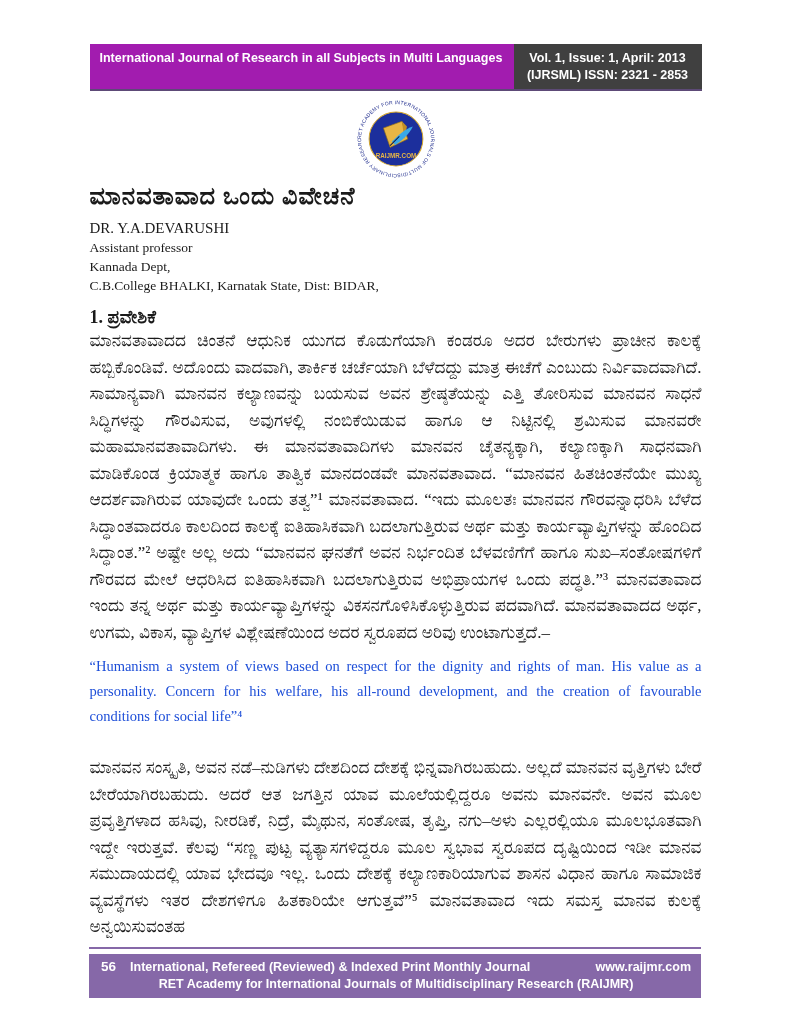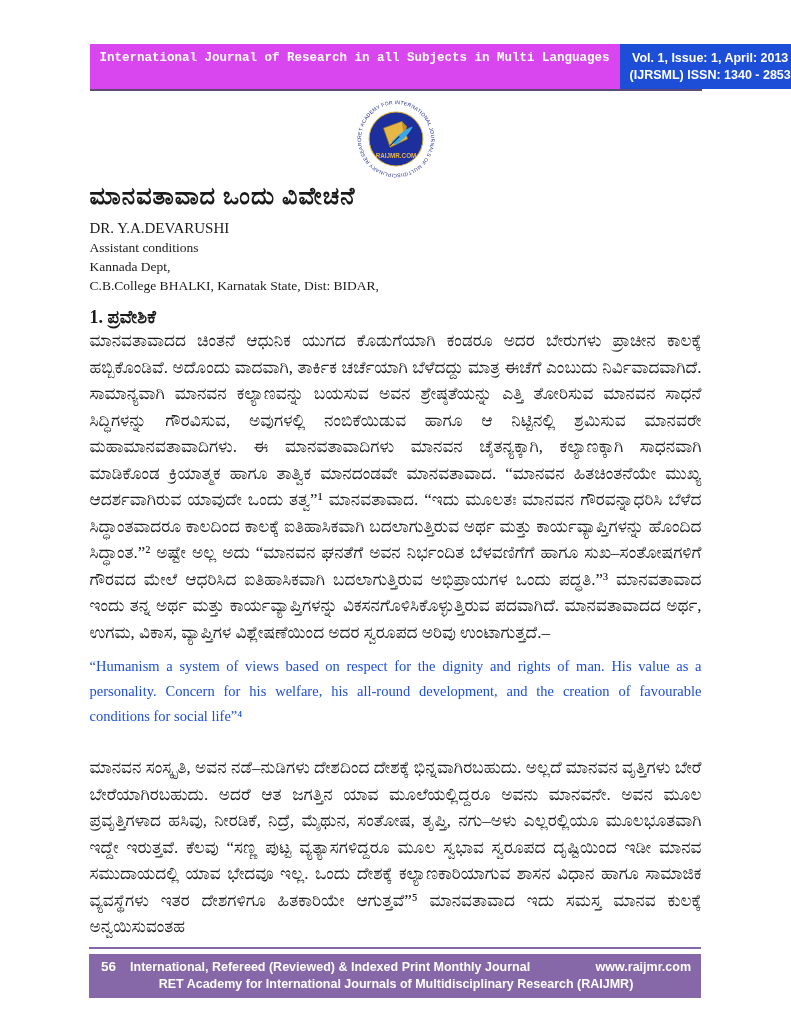--- a/index.html
+++ b/index.html
@@ -11,26 +11,25 @@
     background:#ffffff;
     overflow:hidden;
     font-family:"Liberation Sans", sans-serif;
     color:#1a1a1a;
   }
   .content { width:612px; margin:0 auto; padding-top:44px; }
 
   
   .header { display:flex; width:100%; border-bottom:2px solid #5d4a77; }
   .header-left {
-    flex:1; background:#d946ef; color:#ffffff;
+    flex:1; background:#a21caf; color:#ffffff;
     padding:6px 10px 5px 10px;
-    font-family:Liberation Mono, monospace;
   }
   .header-right {
-    width:188px; background:#1d4ed8; color:#ffffff;
+    width:188px; background:#404040; color:#ffffff;
     padding:6px 10px 5px 10px; text-align:center;
   }
   .h-line { font-size:12.5px; font-weight:bold; line-height:17px; white-space:nowrap; }
 
   
   .logo-row { text-align:center; margin-top:6px; height:84px; }
   .logo { display:inline-block; }
 
   
   .title { text-align:left; font-family:"Liberation Serif", serif;
@@ -70,21 +69,21 @@
 
 <div class="page">
   <div class="content">
 
     <div class="header">
       <div class="header-left">
         <div class="h-line">International Journal of Research in all Subjects in Multi Languages</div>
       </div>
       <div class="header-right">
         <div class="h-line">Vol. 1, Issue: 1, April: 2013</div>
-        <div class="h-line">(IJRSML) ISSN: 1340 - 2853</div>
+        <div class="h-line">(IJRSML) ISSN: 2321 - 2853</div>
       </div>
     </div>
 
     <div class="logo-row">
       <svg class="logo" width="84" height="84" viewBox="0 0 100 100" aria-hidden="true">
         <defs>
           <path id="ringPath" d="M50,50 m-41.5,0 a41.5,41.5 0 1,1 83,0 a41.5,41.5 0 1,1 -83,0"></path>
         </defs>
         <circle cx="50" cy="50" r="49" fill="#ffffff"></circle>
         <text font-size="6" letter-spacing="0.3" fill="#23308f" font-family="Liberation Sans, sans-serif">
@@ -96,21 +95,21 @@
         <path d="M45 53 C53 45 61 38 70 35 C66 44 57 52 49 57 Z" fill="#3aa8e8"></path>
         <path d="M43 58 L54 47" stroke="#0d1b4a" stroke-width="1.2"></path>
         <text x="50" y="73" text-anchor="middle" font-size="7.5" font-weight="bold" fill="#E8B645" font-family="Liberation Sans, sans-serif">RAIJMR.COM</text>
       </svg>
     </div>
 
     <h1 class="title">ಮಾನವತಾವಾದ ಒಂದು ವಿವೇಚನೆ</h1>
 
     <div class="author-block">
       <div class="author-name">DR. Y.A.DEVARUSHI</div>
-      <div class="author-line">Assistant conditions</div>
+      <div class="author-line">Assistant professor</div>
       <div class="author-line">Kannada Dept,</div>
       <div class="author-line">C.B.College BHALKI, Karnatak State,  Dist: BIDAR,</div>
     </div>
 
     <h2 class="section-heading">1. ಪ್ರವೇಶಿಕೆ</h2>
 
     <p class="kn">ಮಾನವತಾವಾದದ ಚಿಂತನೆ ಆಧುನಿಕ ಯುಗದ ಕೊಡುಗೆಯಾಗಿ ಕಂಡರೂ ಅದರ ಬೇರುಗಳು ಪ್ರಾಚೀನ ಕಾಲಕ್ಕೆ ಹಬ್ಬಿಕೊಂಡಿವೆ. ಅದೊಂದು ವಾದವಾಗಿ, ತಾರ್ಕಿಕ ಚರ್ಚೆಯಾಗಿ ಬೆಳೆದದ್ದು ಮಾತ್ರ ಈಚೆಗೆ ಎಂಬುದು ನಿರ್ವಿವಾದವಾಗಿದೆ. ಸಾಮಾನ್ಯವಾಗಿ ಮಾನವನ ಕಲ್ಯಾಣವನ್ನು ಬಯಸುವ ಅವನ ಶ್ರೇಷ್ಠತೆಯನ್ನು ಎತ್ತಿ ತೋರಿಸುವ ಮಾನವನ ಸಾಧನೆ ಸಿದ್ಧಿಗಳನ್ನು ಗೌರವಿಸುವ, ಅವುಗಳಲ್ಲಿ ನಂಬಿಕೆಯಿಡುವ ಹಾಗೂ ಆ ನಿಟ್ಟಿನಲ್ಲಿ ಶ್ರಮಿಸುವ ಮಾನವರೇ ಮಹಾಮಾನವತಾವಾದಿಗಳು. ಈ ಮಾನವತಾವಾದಿಗಳು ಮಾನವನ ಚೈತನ್ಯಕ್ಕಾಗಿ, ಕಲ್ಯಾಣಕ್ಕಾಗಿ ಸಾಧನವಾಗಿ ಮಾಡಿಕೊಂಡ ಕ್ರಿಯಾತ್ಮಕ ಹಾಗೂ ತಾತ್ವಿಕ ಮಾನದಂಡವೇ ಮಾನವತಾವಾದ. “ಮಾನವನ ಹಿತಚಿಂತನೆಯೇ ಮುಖ್ಯ ಆದರ್ಶವಾಗಿರುವ ಯಾವುದೇ ಒಂದು ತತ್ವ”¹ ಮಾನವತಾವಾದ. “ಇದು ಮೂಲತಃ ಮಾನವನ ಗೌರವನ್ನಾಧರಿಸಿ ಬೆಳೆದ ಸಿದ್ಧಾಂತವಾದರೂ ಕಾಲದಿಂದ ಕಾಲಕ್ಕೆ ಐತಿಹಾಸಿಕವಾಗಿ ಬದಲಾಗುತ್ತಿರುವ ಅರ್ಥ ಮತ್ತು ಕಾರ್ಯವ್ಯಾಪ್ತಿಗಳನ್ನು ಹೊಂದಿದ ಸಿದ್ಧಾಂತ.”² ಅಷ್ಟೇ ಅಲ್ಲ ಅದು “ಮಾನವನ ಘನತೆಗೆ ಅವನ ನಿರ್ಭಂದಿತ ಬೆಳವಣಿಗೆಗೆ ಹಾಗೂ ಸುಖ–ಸಂತೋಷಗಳಿಗೆ ಗೌರವದ ಮೇಲೆ ಆಧರಿಸಿದ ಐತಿಹಾಸಿಕವಾಗಿ ಬದಲಾಗುತ್ತಿರುವ ಅಭಿಪ್ರಾಯಗಳ ಒಂದು ಪದ್ಧತಿ.”³ ಮಾನವತಾವಾದ ಇಂದು ತನ್ನ ಅರ್ಥ ಮತ್ತು ಕಾರ್ಯವ್ಯಾಪ್ತಿಗಳನ್ನು ವಿಕಸನಗೊಳಿಸಿಕೊಳ್ಳುತ್ತಿರುವ ಪದವಾಗಿದೆ. ಮಾನವತಾವಾದದ ಅರ್ಥ, ಉಗಮ, ವಿಕಾಸ, ವ್ಯಾಪ್ತಿಗಳ ವಿಶ್ಲೇಷಣೆಯಿಂದ ಅದರ ಸ್ವರೂಪದ ಅರಿವು ಉಂಟಾಗುತ್ತದೆ.–</p>
 
     <p class="quote">“Humanism a system of views based on respect for the dignity and rights of man. His value as a personality. Concern for his welfare, his all-round development, and the creation of favourable conditions for social life”⁴</p>
 

